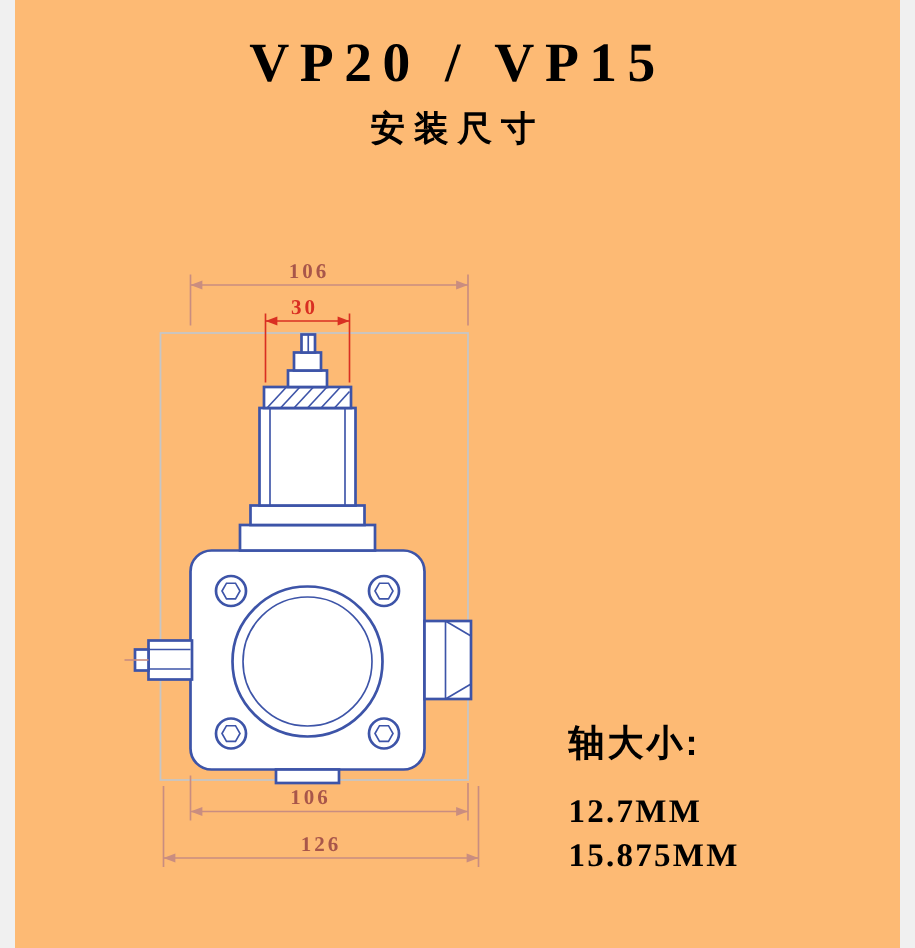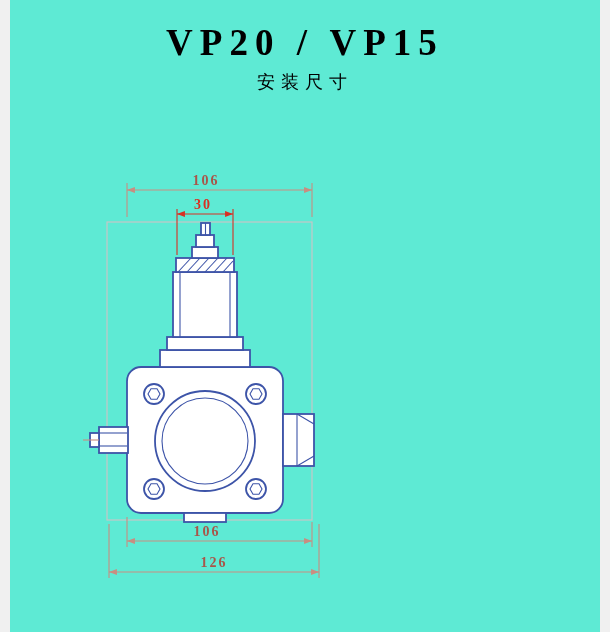--- a/index.html
+++ b/index.html
@@ -1,26 +1,26 @@
 <!DOCTYPE html>
 <html><head>
 <meta charset="utf-8">
 <style>
   * { margin:0; padding:0; box-sizing:border-box; }
   html,body { background:#ffffff; }
   body { font-family:"Liberation Serif", serif; }
 
-  .page { position:relative; width:610px; height:632px; background:#5eead4; overflow:hidden; margin:0 auto; }
+  .page { position:relative; width:610px; height:632px; background:#fdba74; overflow:hidden; margin:0 auto; }
   .edge { position:absolute; top:0; bottom:0; width:10px; background:#f0f0f0; }
   .edge-left { left:0; }
   .edge-right { right:0; }
 
   .title-block { position:absolute; top:20px; left:0; right:0; text-align:center; color:#000; }
   .title-line { font-family:"Liberation Serif", serif; font-weight:bold; font-size:37px; letter-spacing:7px; line-height:45px; }
-  .subtitle { font-family:"Liberation Sans", sans-serif; font-weight:normal; font-size:18px; letter-spacing:6px; margin-top:5px; }
+  .subtitle { font-family:"Liberation Sans", sans-serif; font-weight:bold; font-size:23px; letter-spacing:6px; margin-top:5px; }
 
   .drawing-svg { position:absolute; left:0; top:0; }
 
   .shaft-block { position:absolute; left:379px; top:479px; color:#000; }
   .shaft-label { font-family:"Liberation Sans", sans-serif; font-weight:bold; font-size:24px; letter-spacing:2px; margin-bottom:15px; }
   .shaft-size { font-family:"Liberation Serif", serif; font-weight:bold; font-size:22px; letter-spacing:1.5px; line-height:29px; }
 
   svg .frame { stroke:#c6c6c6; fill:none; stroke-width:1.2; }
   svg .blue-fill { stroke:#3d54a8; fill:#ffffff; stroke-width:1.8; }
   svg .blue-thin { stroke:#3d54a8; fill:none; stroke-width:1.1; }
@@ -132,13 +132,18 @@
     </g>
 
     <g>
       <line class="dim" x1="109" y1="524" x2="109" y2="578"></line>
       <line class="dim" x1="319" y1="524" x2="319" y2="578"></line>
       <line class="dim" x1="109" y1="572" x2="319" y2="572" marker-start="url(#arrDim)" marker-end="url(#arrDim)"></line>
       <text class="dimtxt" x="214" y="567" text-anchor="middle" fill="#a8564a">126</text>
     </g>
   </svg>
 
+  <div class="shaft-block">
+    <div class="shaft-label">轴大小:</div>
+    <div class="shaft-size">12.7MM</div>
+    <div class="shaft-size">15.875MM</div>
+  </div>
 </div>
 
 </body></html>

